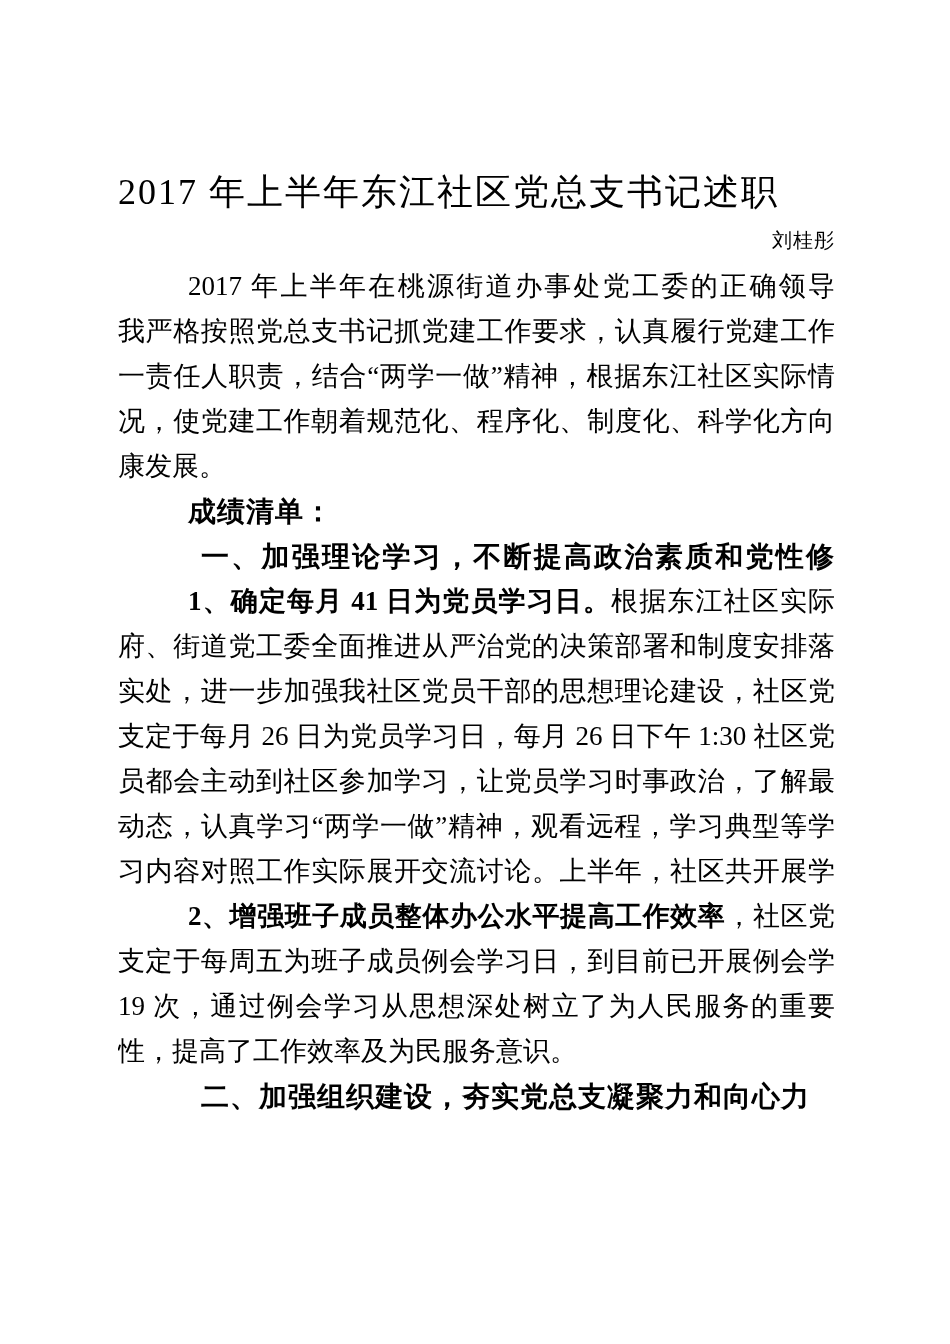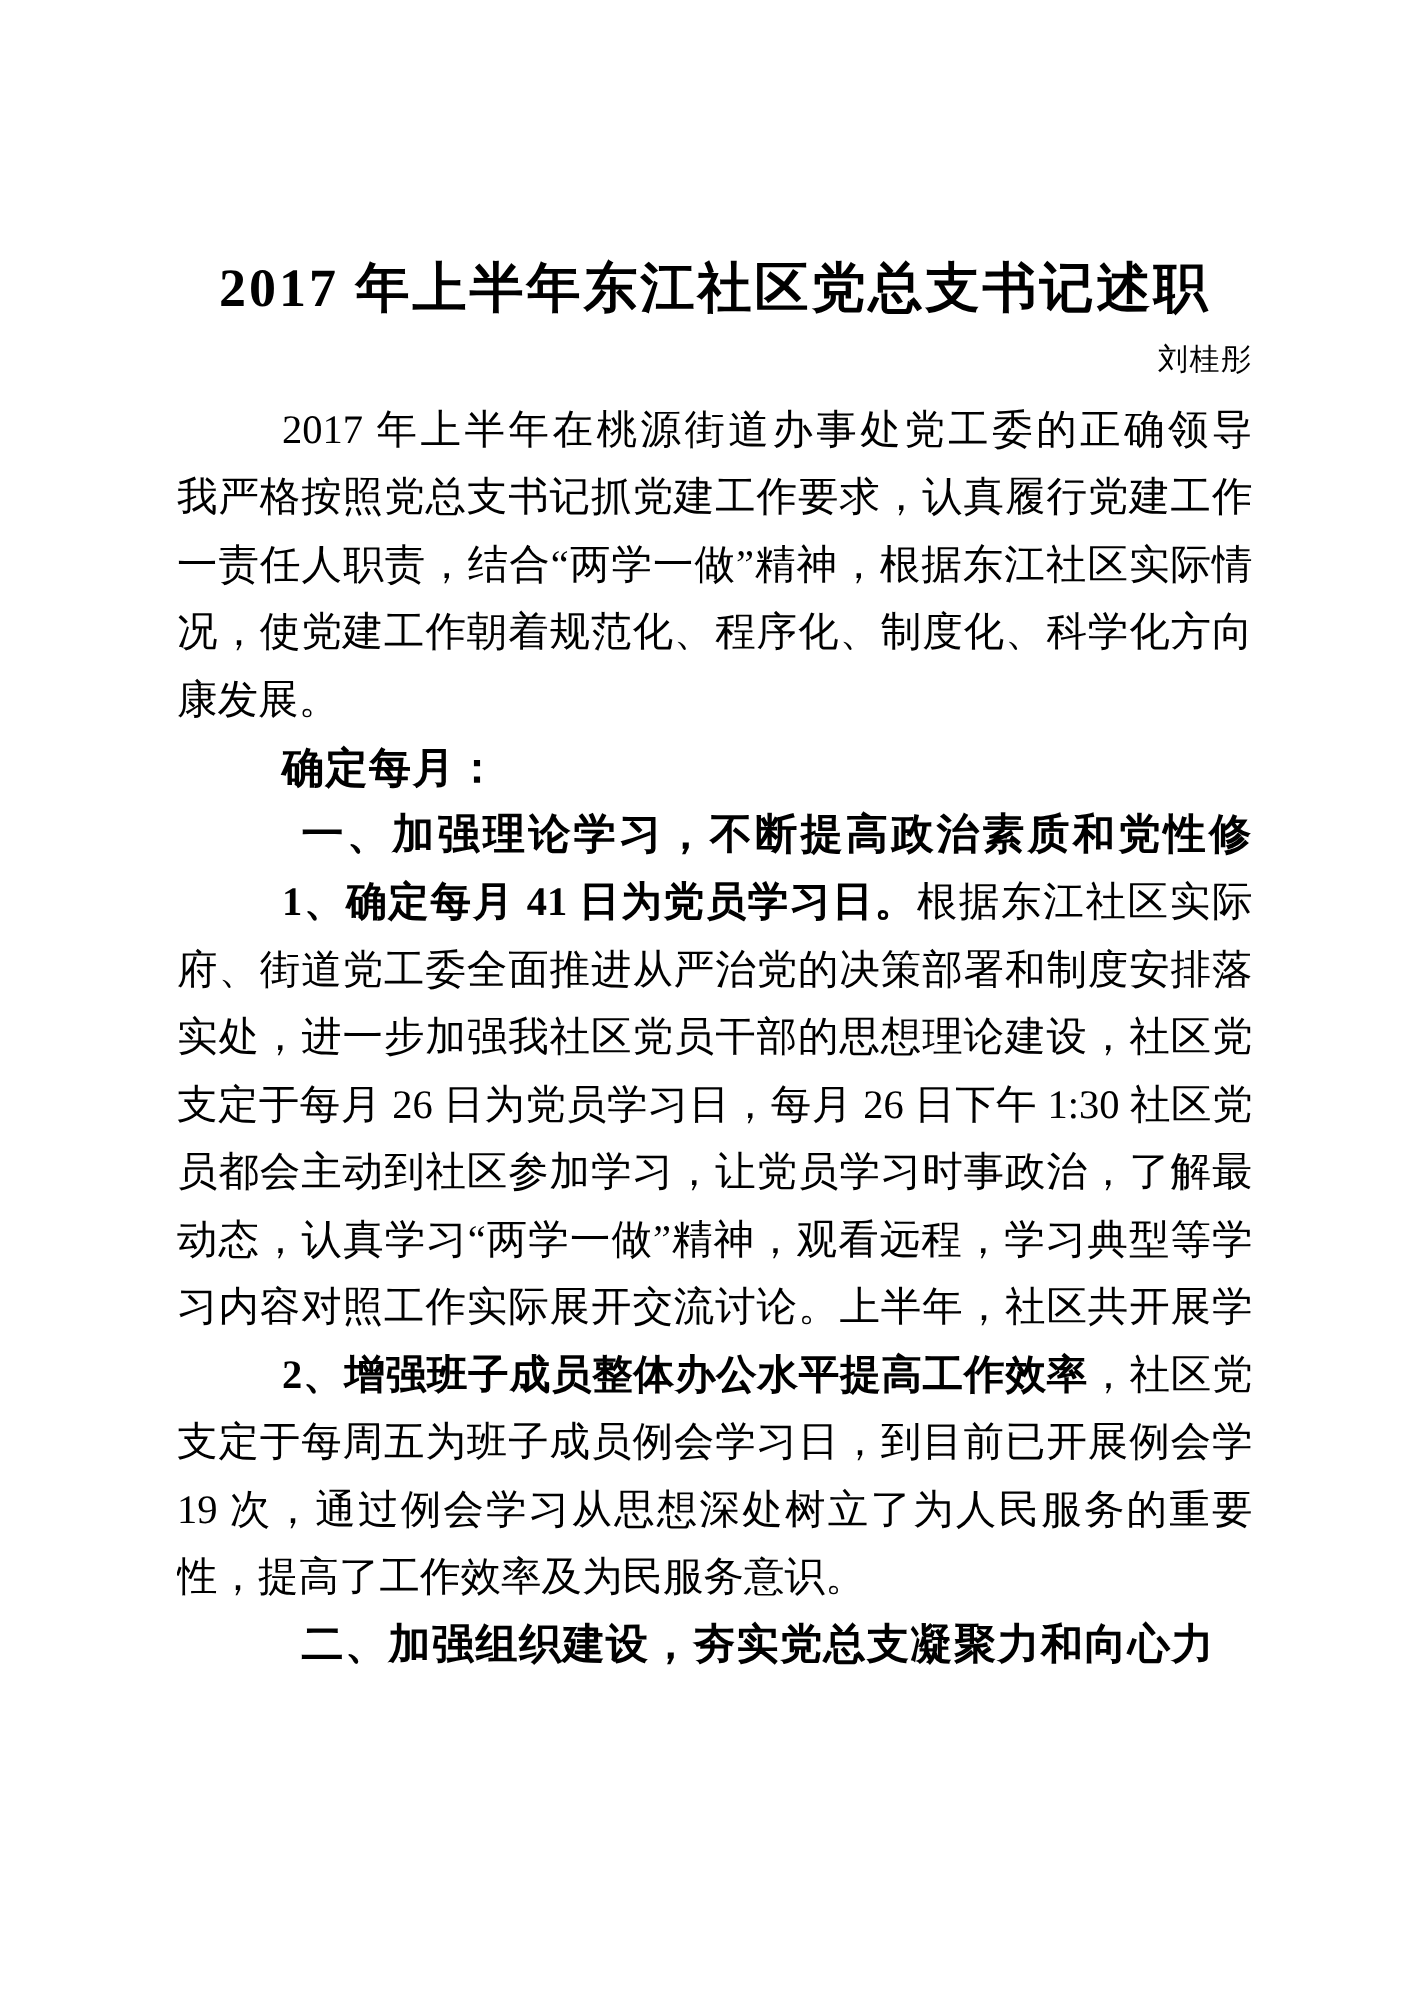--- a/index.html
+++ b/index.html
@@ -10,23 +10,22 @@
     font-family:"Liberation Serif","DejaVu Serif",serif;
     overflow:hidden;
   }
   .doc{
     box-sizing:border-box;
     width:950px;height:1344px;
     padding:168px 115px 0 118px;
   }
   .title{
     height:48px;line-height:48px;
-    text-align:center;
     font-size:36px;
-    font-weight:700;
+    font-weight:400;
     letter-spacing:2px;
     white-space:nowrap;
   }
   .author{
     height:48px;line-height:48px;
     text-align:right;
     font-size:20px;
     letter-spacing:1px;
   }
   .content{
@@ -62,21 +61,21 @@
   <div class="author">刘桂彤</div>
   <div class="content" id="content">
       <div class="para body">
         <div class="line fill indent"><span class="r">2017 年上半年在桃源街道办事处党工委的正确领导下，</span></div>
         <div class="line fill"><span class="r">我严格按照党总支书记抓党建工作要求，认真履行党建工作第</span></div>
         <div class="line fill"><span class="r">一责任人职责，结合“两学一做”精神，根据东江社区实际情</span></div>
         <div class="line fill"><span class="r">况，使党建工作朝着规范化、程序化、制度化、科学化方向健</span></div>
         <div class="line"><span class="r">康发展。</span></div>
       </div>
       <div class="para hei">
-        <div class="line indent"><span class="b">确定每月：</span></div>
+        <div class="line indent"><span class="b">成绩清单：</span></div>
       </div>
       <div class="para heading">
         <div class="line indent"><span class="b">一、加强理论学习，不断提高政治素质和党性修养</span></div>
       </div>
       <div class="para body">
         <div class="line fill indent"><span class="b">1、确定每月 41 日为党员学习日。</span><span class="r">根据东江社区实际情</span></div>
         <div class="line fill"><span class="r">府、街道党工委全面推进从严治党的决策部署和制度安排落到</span></div>
         <div class="line fill"><span class="r">实处，进一步加强我社区党员干部的思想理论建设，社区党总</span></div>
         <div class="line fill"><span class="r">支定于每月 26 日为党员学习日，每月 26 日下午 1:30 社区党</span></div>
         <div class="line fill"><span class="r">员都会主动到社区参加学习，让党员学习时事政治，了解最新</span></div>

